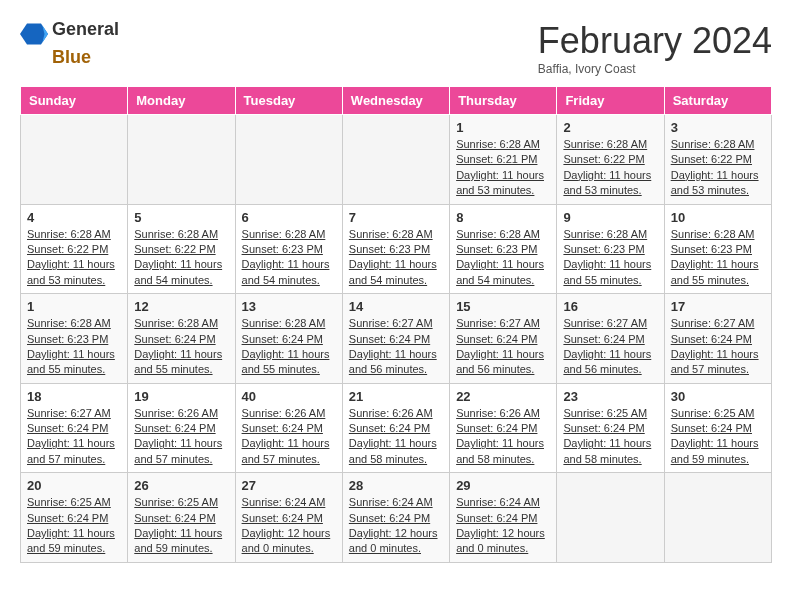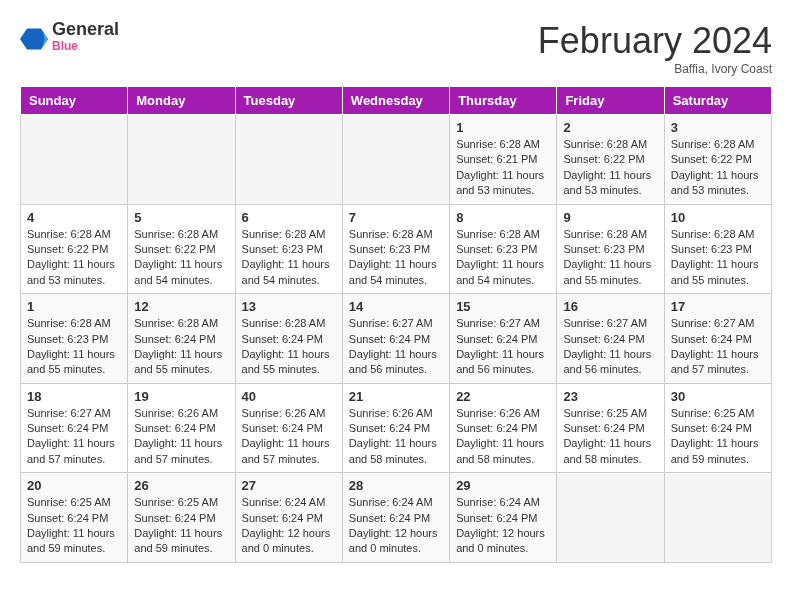--- a/index.html
+++ b/index.html
@@ -11,62 +11,63 @@
       padding: 20px;
     }
     .header {
       display: flex;
       justify-content: space-between;
       align-items: flex-start;
       margin-bottom: 10px;
     }
     .logo {
       display: flex;
-      align-items: flex-end;
+      align-items: flex-start;
     }
     .logo-text {
       display: flex;
       flex-direction: column;
       line-height: 1.1;
     }
     .logo-general {
       font-size: 18px;
       font-weight: bold;
       color: #333;
     }
     .logo-blue {
-      font-size: 12px;
+      font-size: 18px;
       font-weight: bold;
-      color: #ec4899;
+      color: #a16207;
+      margin-top: 8px;
     }
     .logo-icon {
       width: 28px;
       height: 28px;
       margin-right: 4px;
     }
     .title-block {
-      text-align: right;
+      text-align: left;
       margin-left: 45px;
     }
     .calendar-title {
       font-size: 36px;
       color: #333;
       font-weight: normal;
     }
     .calendar-subtitle {
       font-size: 12px;
       color: #555;
     }
     table {
       width: 100%;
       border-collapse: collapse;
       table-layout: fixed;
     }
     thead tr th {
-      background-color: #a21caf;
+      background-color: #ec4899;
       color: white;
       text-align: left;
       padding: 6px 8px;
       font-size: 13px;
       font-weight: bold;
       border: 1px solid #fff;
     }
     tbody tr td {
       border: 1px solid #ccc;
       vertical-align: top;
@@ -85,20 +86,21 @@
     .day-number {
       font-weight: bold;
       font-size: 13px;
       display: block;
       margin-bottom: 2px;
     }
     .day-info {
       line-height: 1.4;
       font-size: 11px;
       color: #333;
+      text-decoration: underline;
     }
     .empty-cell {
       background: #f5f5f5 !important;
     }
   </style>
 </head>
 <body>
 
 <div class="header">
   <div class="logo">

